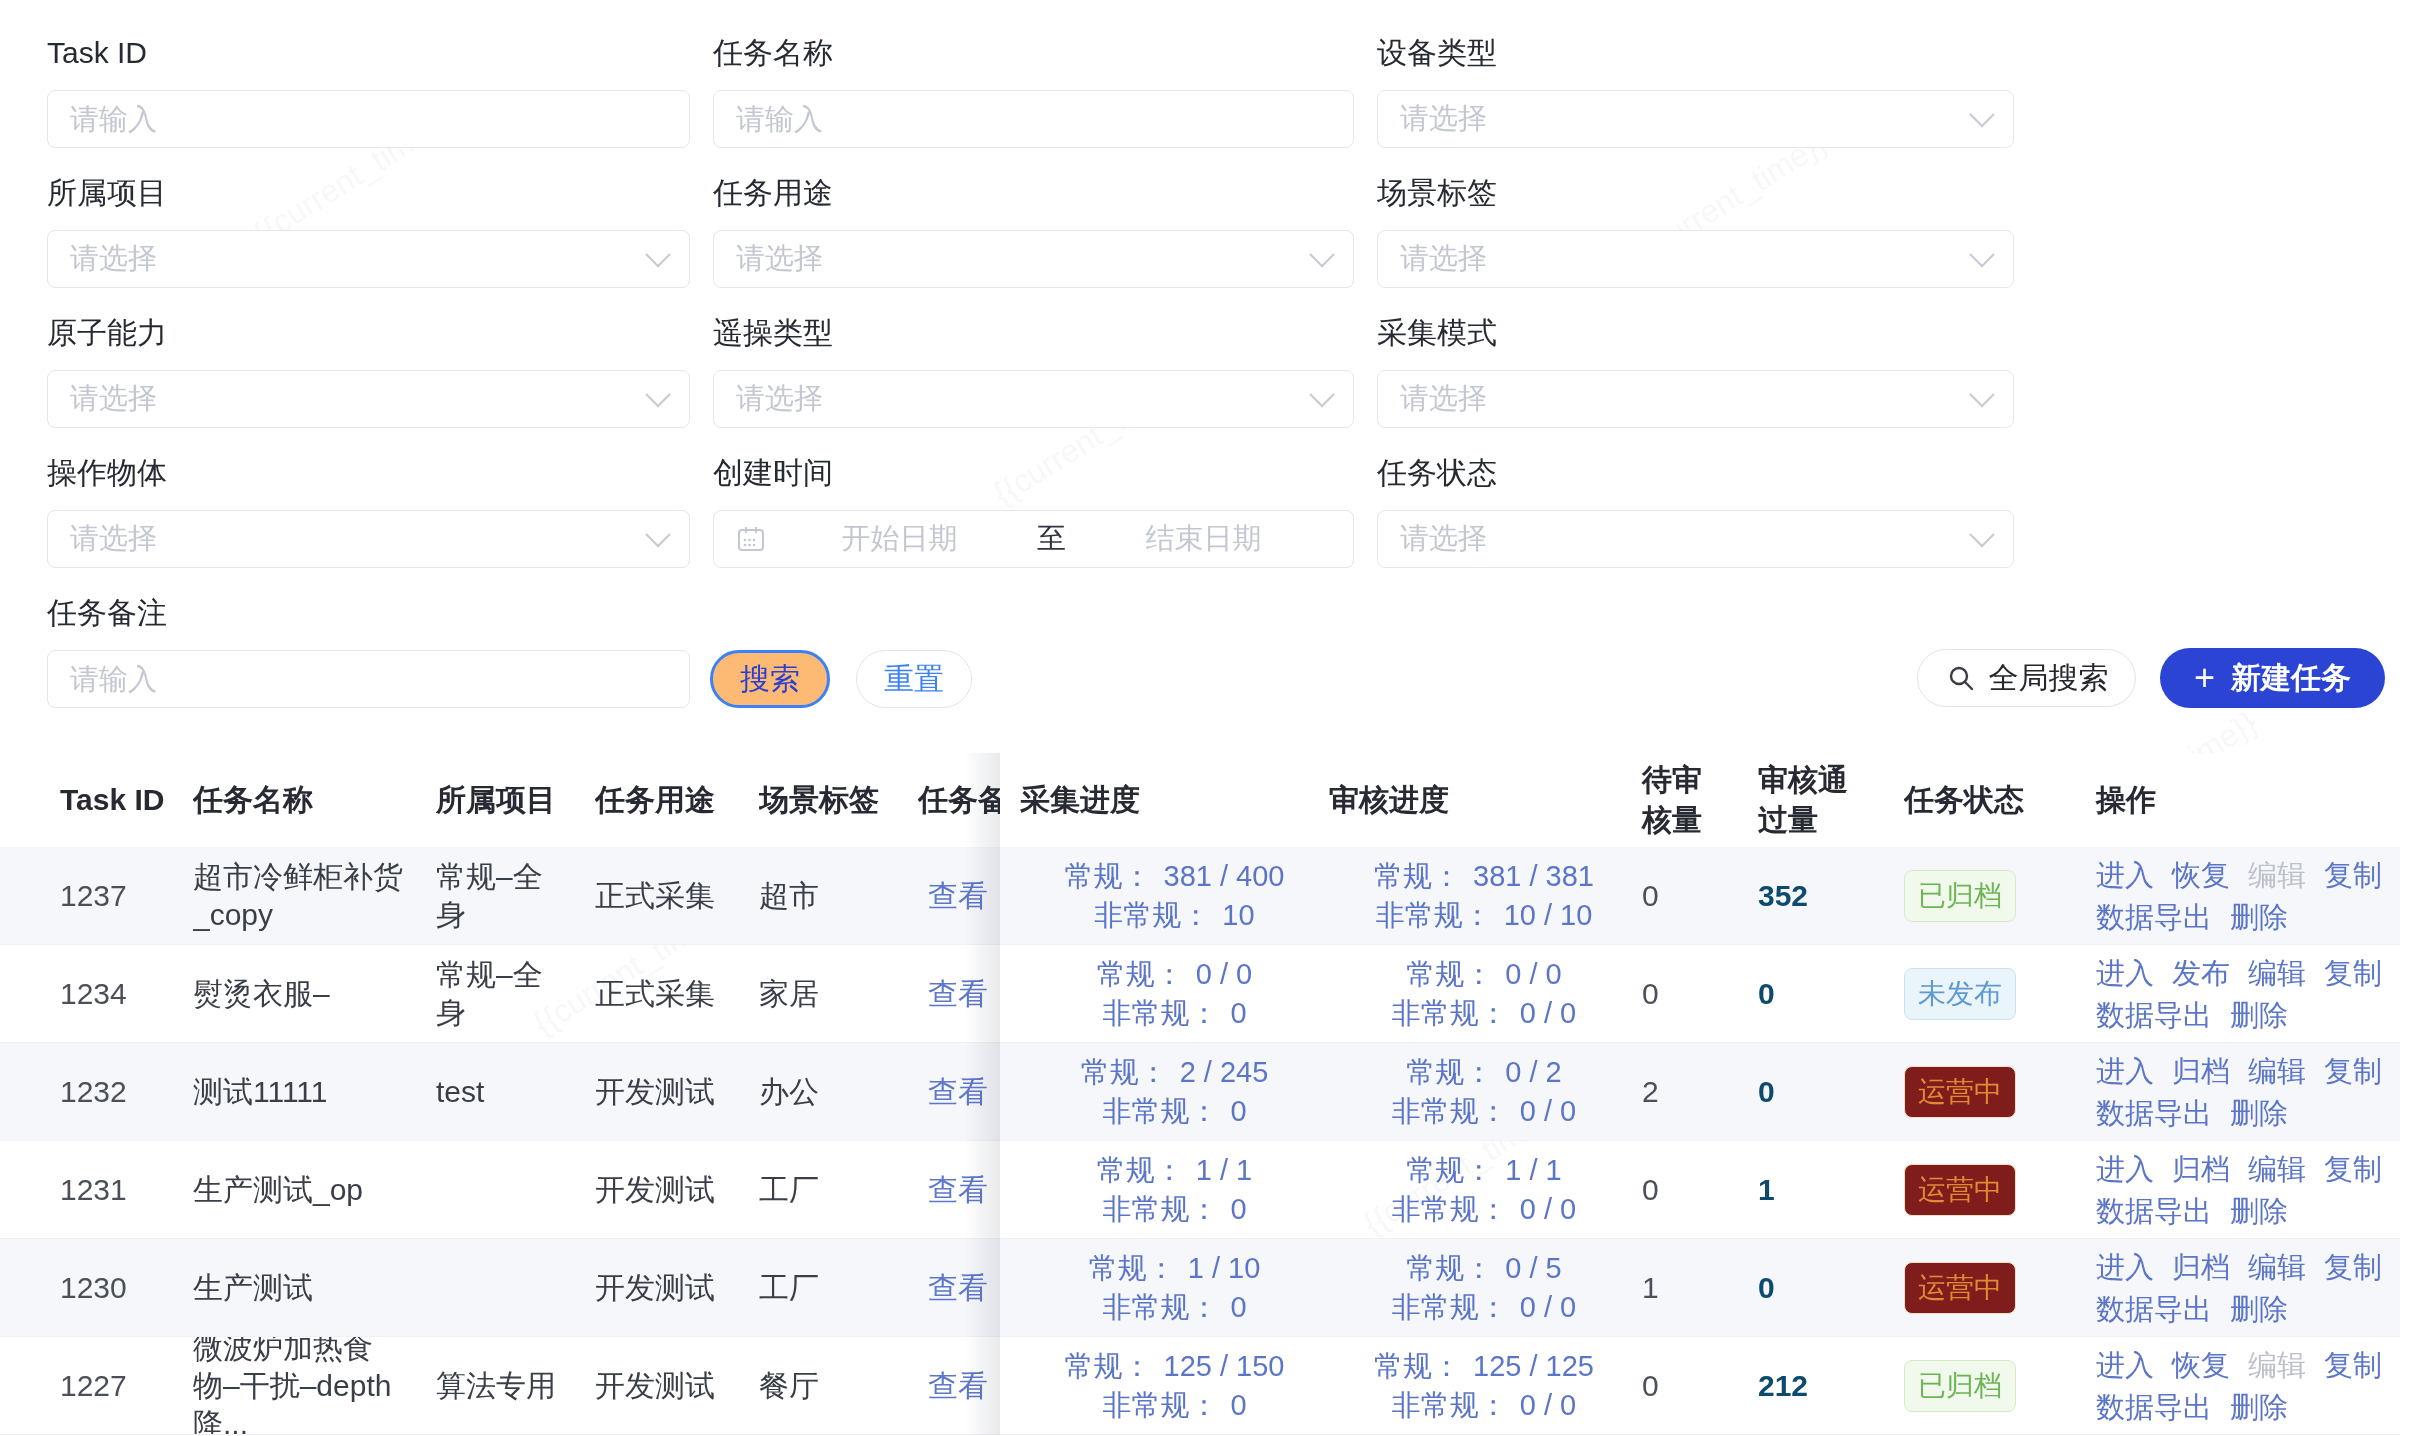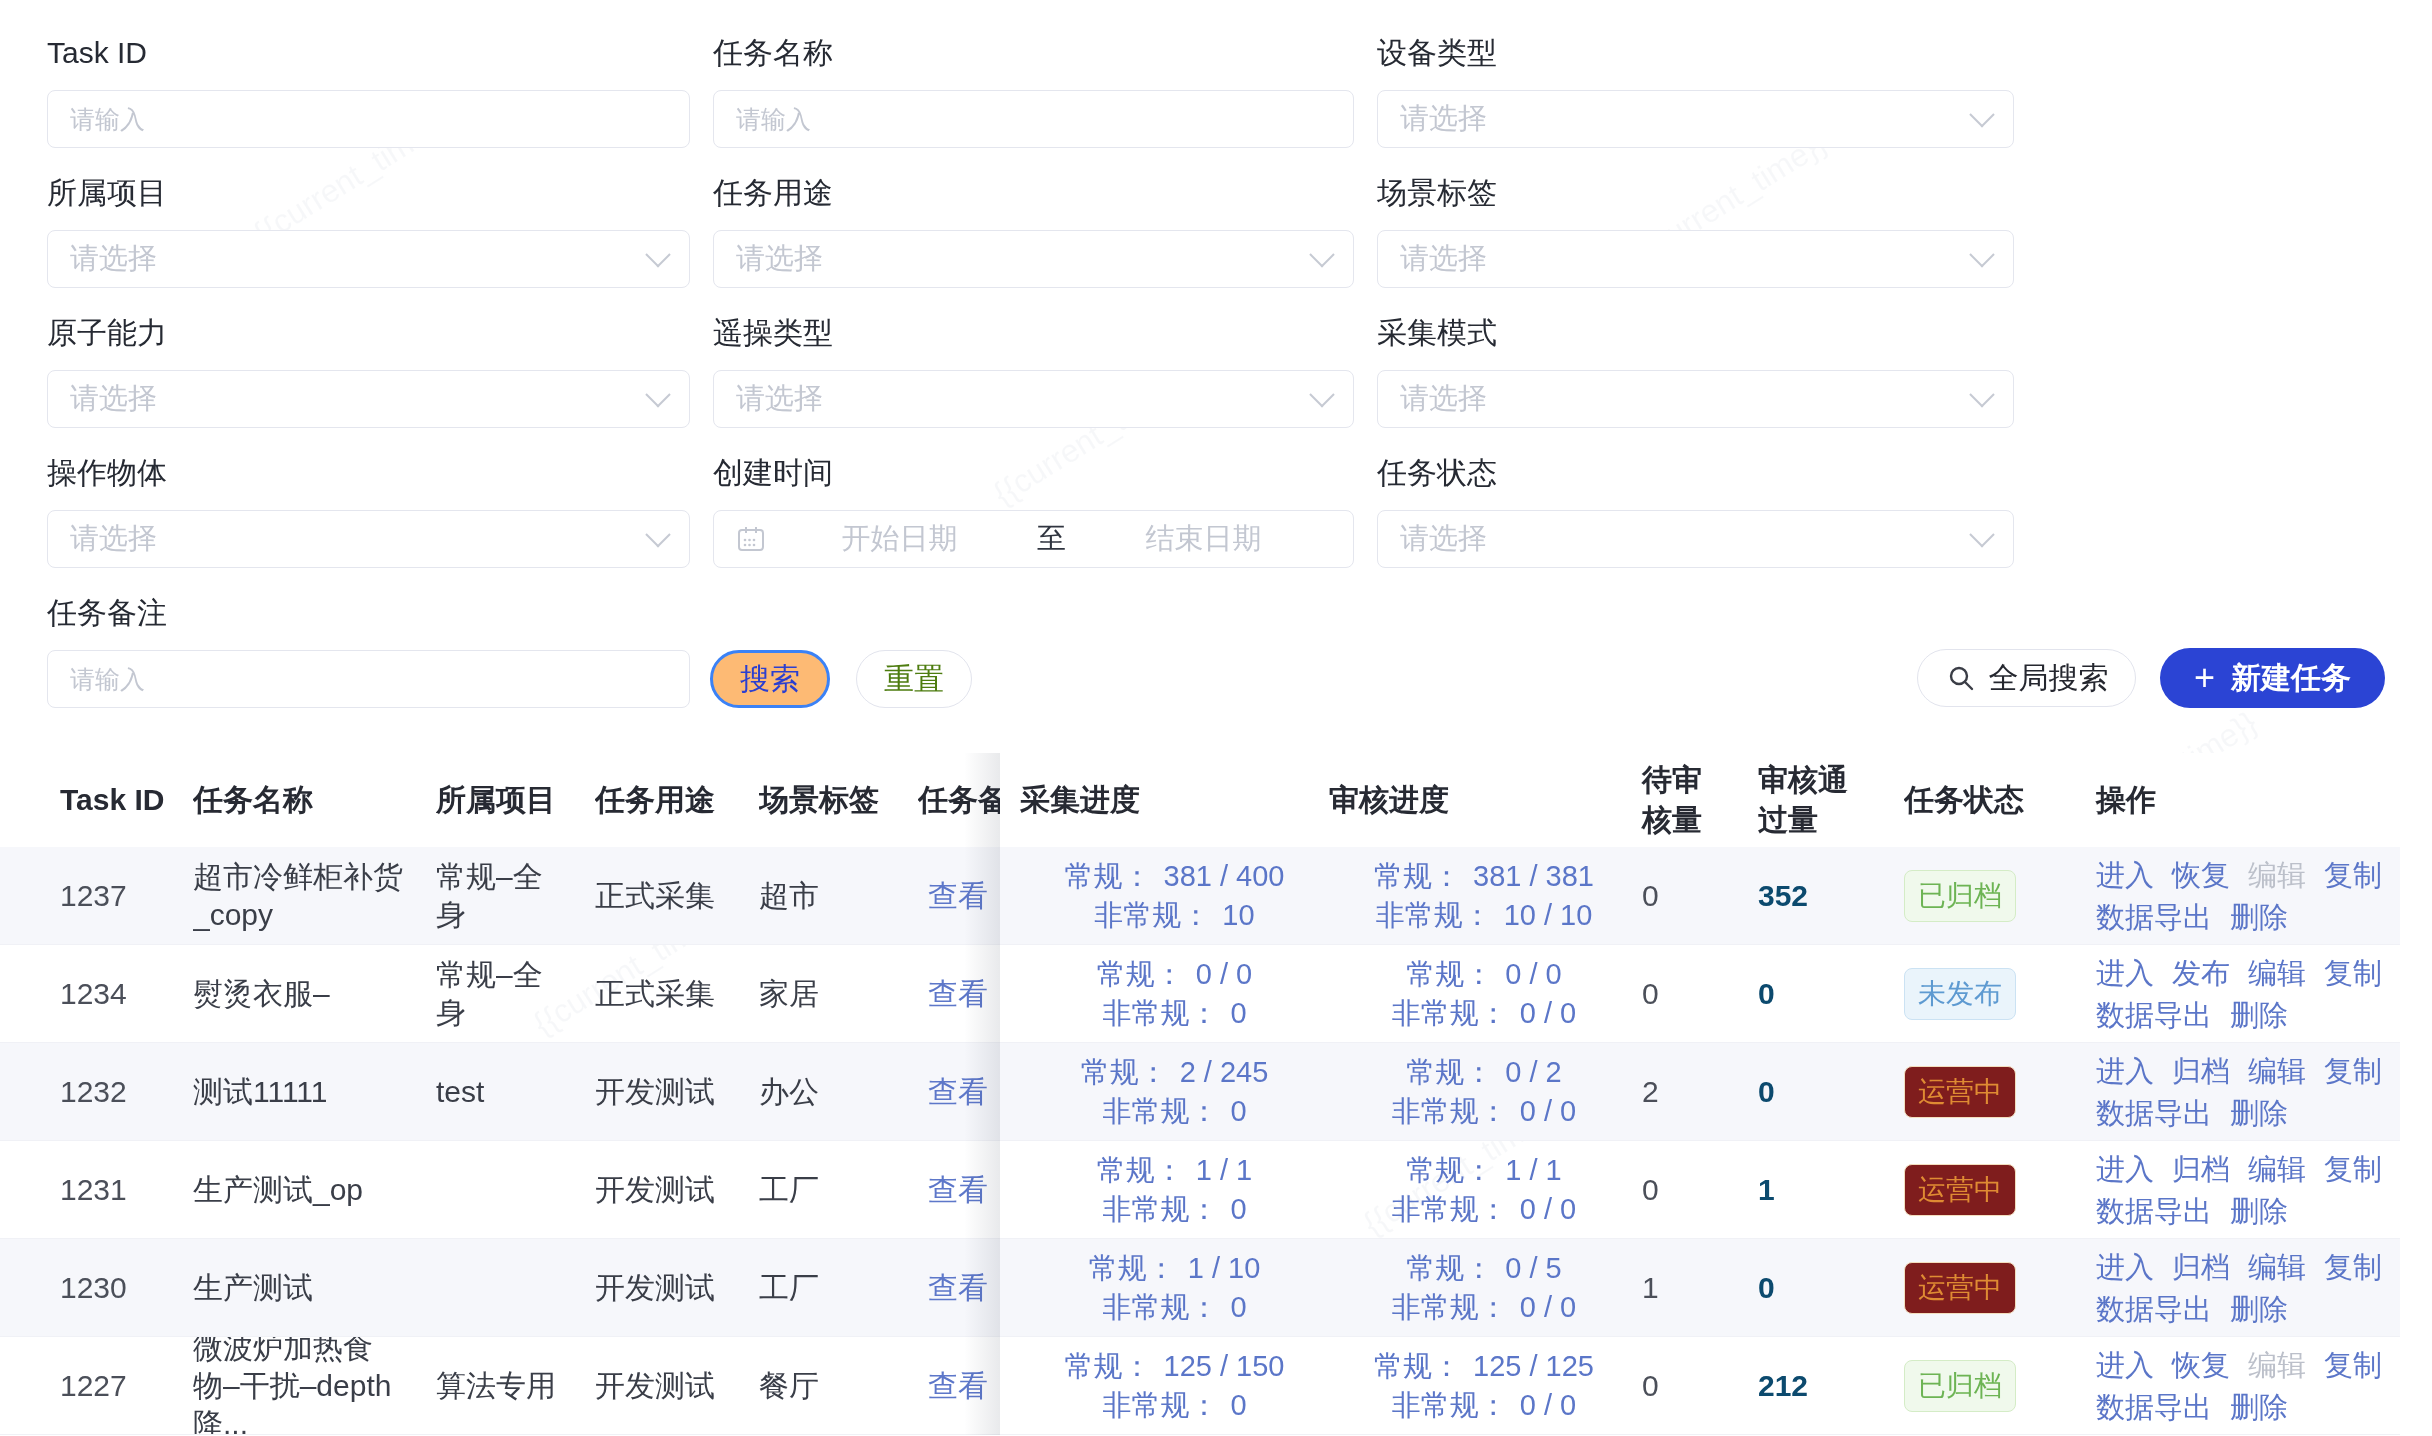--- a/index.html
+++ b/index.html
@@ -20,21 +20,21 @@
     margin:38px 0 0 47px;width:1967px;
     display:grid;grid-template-columns:643px 641px 637px;
     column-gap:23px;row-gap:30px;
   }
   .field .flabel{font-size:30px;line-height:30px;color:#262a33;margin-bottom:22px;}
   .control{
     box-sizing:border-box;height:58px;border:1px solid #e4e6ee;border-radius:8px;
     display:flex;align-items:center;background:#fff;padding:0 22px;font-size:29px;
   }
   .control input{
-    border:none;outline:none;width:100%;font-size:25px;background:transparent;
+    border:none;outline:none;width:100%;font-size:29px;background:transparent;
     font-family:inherit;color:#3a3e48;padding:0;
   }
   .control input::placeholder{color:#c3c7d1;}
   .ph{color:#c3c7d1;flex:1;}
   .chev{
     width:16px;height:16px;border-right:2px solid #c6cad3;border-bottom:2px solid #c6cad3;
     transform:rotate(45deg) translate(-3px,-3px);margin-left:auto;flex:0 0 auto;
   }
   .daterange .sep{color:#303540;margin:0 10px;flex:0 0 auto;}
   .daterange .dph{color:#c3c7d1;flex:1;text-align:center;}
@@ -44,21 +44,21 @@
   .action-row{
     position:relative;z-index:1;
     margin:30px 47px 0 47px;display:flex;align-items:flex-end;
   }
   .remark-block{width:643px;flex:0 0 auto;}
   .btn{
     box-sizing:border-box;height:58px;border-radius:29px;display:flex;align-items:center;
     justify-content:center;font-size:30px;cursor:pointer;flex:0 0 auto;background:#fff;
   }
   .btn-search{width:120px;background:#fdba74;border:3px solid #3b82f6;color:#2b3fd0;margin-left:20px;}
-  .btn-reset{width:116px;border:1px solid #e2e4ed;color:#4d7c0f;margin-left:26px;font-family:Liberation Mono, monospace;}
+  .btn-reset{width:116px;border:1px solid #e2e4ed;color:#3b82f6;margin-left:26px;font-family:Liberation Mono, monospace;}
   .right-tools{margin-left:auto;display:flex;align-items:center;}
   .btn-global{width:219px;border:1px solid #e2e4ed;color:#25272f;}
   .btn-global .mag{margin-right:12px;display:flex;align-items:center;}
   .btn-new{
     width:225px;height:60px;border-radius:30px;background:#2b44d4;color:#ffffff;
     font-weight:700;font-size:30px;margin-left:24px;border:none;
   }
   .btn-new .plus{font-weight:400;font-size:36px;margin-right:16px;line-height:36px;}
 
   

